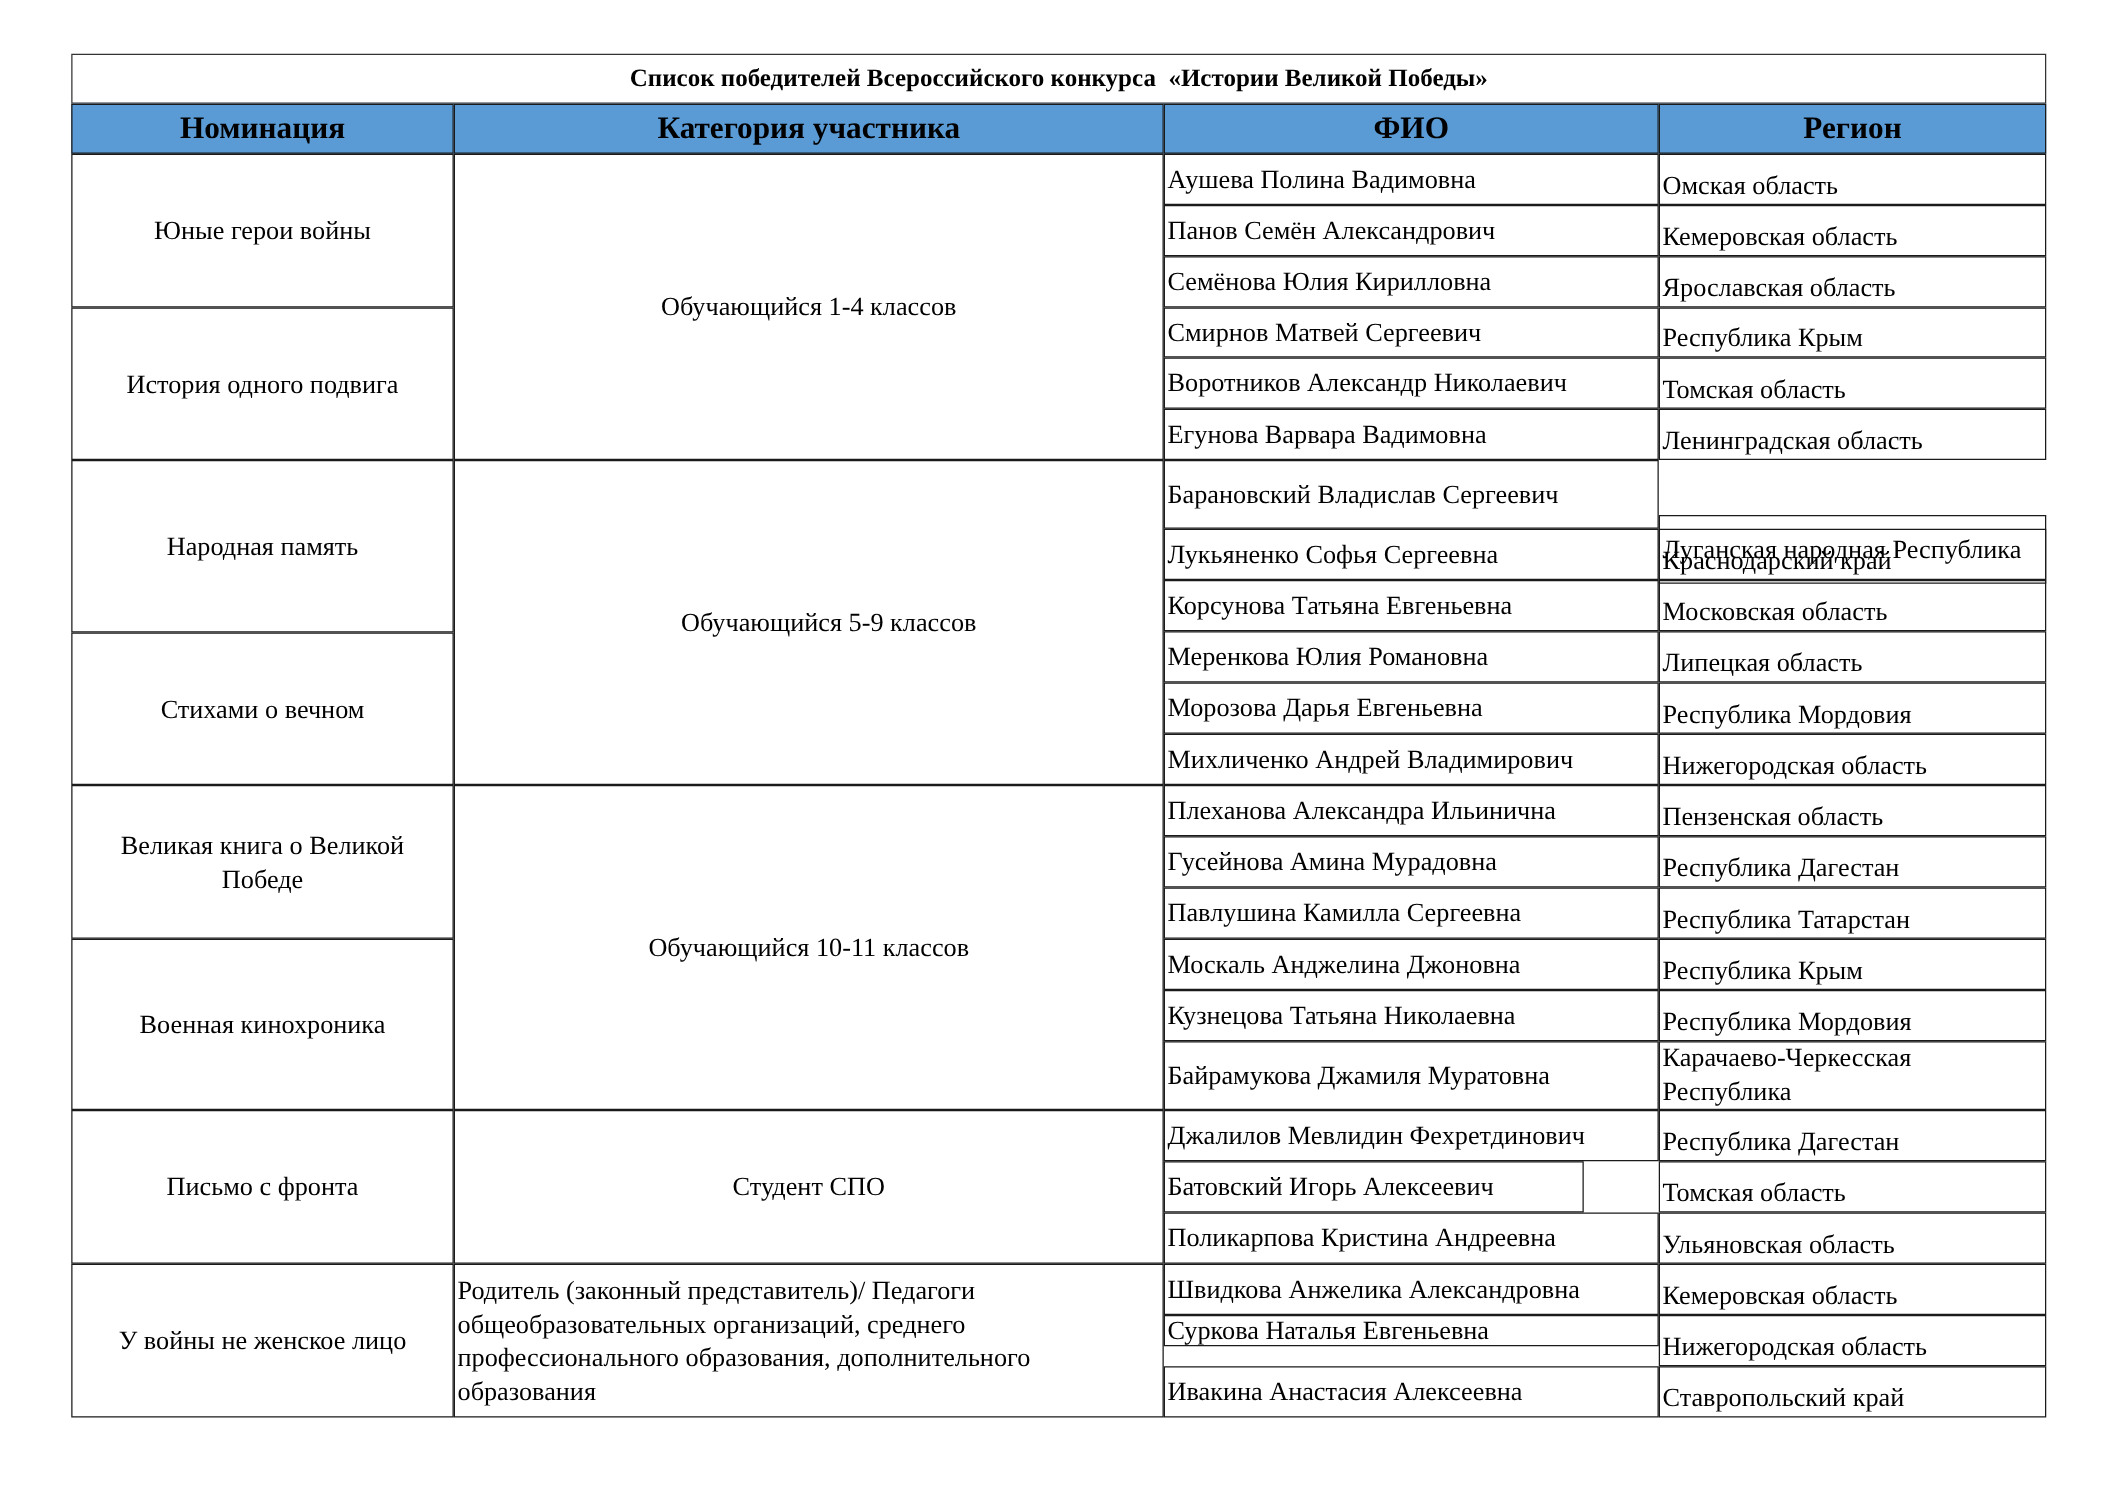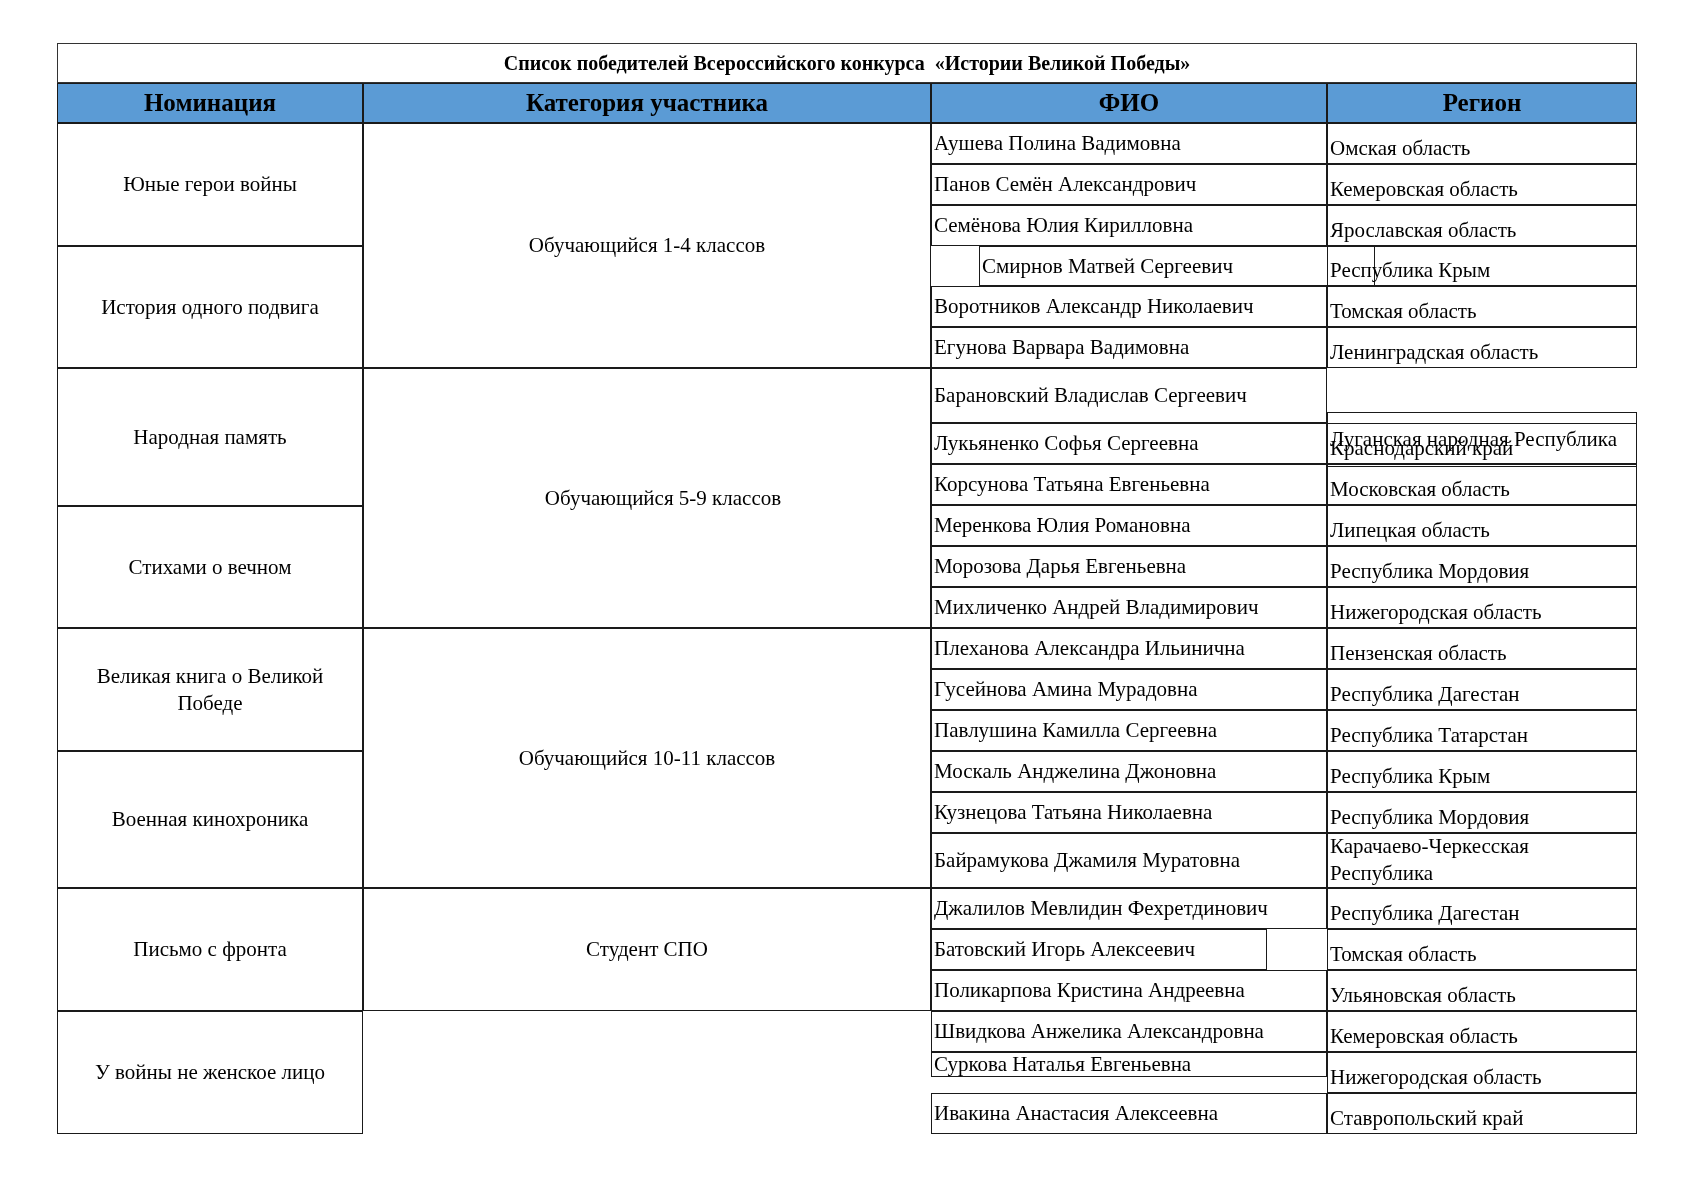--- a/index.html
+++ b/index.html
@@ -36,36 +36,37 @@
   <div class="cell center" style="left:0;top:463px;width:306px;height:122px;">Стихами о вечном</div>
   <div class="cell center" style="left:0;top:585px;width:306px;height:123px;">Великая книга о Великой Победе</div>
   <div class="cell center" style="left:0;top:708px;width:306px;height:137px;">Военная кинохроника</div>
   <div class="cell center" style="left:0;top:845px;width:306px;height:123px;">Письмо с фронта</div>
   <div class="cell center" style="left:0;top:968px;width:306px;height:123px;">У войны не женское лицо</div>
 
   <div class="cell center" style="left:306px;top:80px;width:568px;height:245px;">Обучающийся 1-4 классов</div>
   <div class="cell center" style="left:306px;top:325px;width:568px;height:260px;padding-left:40px;">Обучающийся 5-9 классов</div>
   <div class="cell center" style="left:306px;top:585px;width:568px;height:260px;">Обучающийся 10-11 классов</div>
   <div class="cell center" style="left:306px;top:845px;width:568px;height:123px;">Студент СПО</div>
+  <div class="cell catlong" style="left:306px;top:968px;width:568px;height:123px;">Родитель (законный представитель)/ Педагоги общеобразовательных организаций, среднего профессионального образования,  дополнительного образования</div>
 
   <div id="rows">
       <div>
         <div class="cell name" style="left: 874px; top: 80px; width: 396px; height: 41px;">Аушева Полина Вадимовна</div>
         <div class="cell region" style="left: 1270px; top: 80px; width: 310px; height: 41px;">Омская область</div>
       </div>
       <div>
         <div class="cell name" style="left: 874px; top: 121px; width: 396px; height: 41px;">Панов Семён Александрович</div>
         <div class="cell region" style="left: 1270px; top: 121px; width: 310px; height: 41px;">Кемеровская область</div>
       </div>
       <div>
         <div class="cell name" style="left: 874px; top: 162px; width: 396px; height: 41px;">Семёнова Юлия Кирилловна</div>
         <div class="cell region" style="left: 1270px; top: 162px; width: 310px; height: 41px;">Ярославская область</div>
       </div>
       <div>
-        <div class="cell name" style="left: 874px; top: 203px; width: 396px; height: 40px; margin-left: 48px;">Смирнов Матвей Сергеевич</div>
+        <div class="cell name" style="left: 874px; top: 203px; width: 396px; height: 40px;">Смирнов Матвей Сергеевич</div>
         <div class="cell region" style="left: 1270px; top: 203px; width: 310px; height: 40px;">Республика Крым</div>
       </div>
       <div>
         <div class="cell name" style="left: 874px; top: 243px; width: 396px; height: 41px;">Воротников Александр Николаевич</div>
         <div class="cell region" style="left: 1270px; top: 243px; width: 310px; height: 41px;">Томская область</div>
       </div>
       <div>
         <div class="cell name" style="left: 874px; top: 284px; width: 396px; height: 41px;">Егунова Варвара Вадимовна</div>
         <div class="cell region" style="left: 1270px; top: 284px; width: 310px; height: 41px;">Ленинградская область</div>
       </div>

